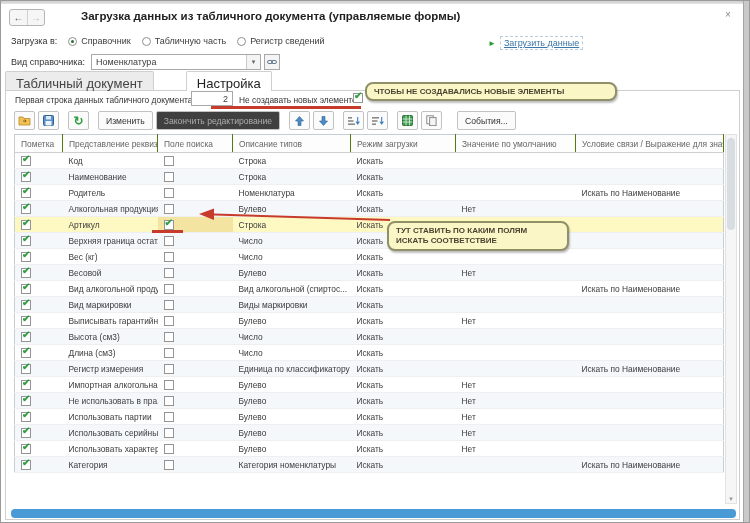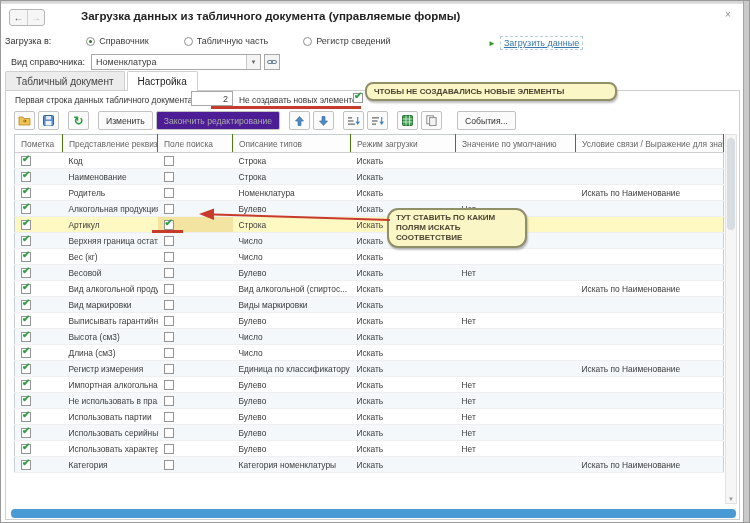--- a/index.html
+++ b/index.html
@@ -21,42 +21,42 @@
   .nav-btn { width:17px; height:15px; display:flex; align-items:center; justify-content:center;
     font-size:10px; color:#555; cursor:pointer; }
   .nav-btn + .nav-btn { border-left:1px solid #d0d0d0; }
   .nav-btn.dim { color:#b8b8b8; }
   .win-title { position:absolute; left:80px; top:9px; font-size:11.5px; font-weight:bold; color:#222;
     white-space:nowrap; }
   .close-btn { position:absolute; left:720px; top:8px; width:14px; height:14px; text-align:center;
     font-size:10px; color:#8a8a8a; cursor:pointer; }
 
   
-  .row-loadto { position:absolute; left:4px; top:35px; display:flex; align-items:flex-end; font-size:9px;gap:24px; }
+  .row-loadto { position:absolute; left:10px; top:35px; display:flex; align-items:flex-end; font-size:9px; }
   .form-label { color:#333; white-space:nowrap; }
   .radio { display:flex; align-items:center; margin-left:11px; cursor:pointer; white-space:nowrap; }
   .radio .rb { width:9px; height:9px; border:1px solid #8f8f8f; border-radius:50%;
     background:#fff; margin-right:4px; position:relative; }
   .radio.sel .rb::after { content:""; position:absolute; left:2px; top:2px; width:3px; height:3px;
     border-radius:50%; background:#2f6f2f; }
   .load-link { position:absolute; left:487px; top:35px; display:flex; align-items:center;
     font-size:9px; cursor:pointer; }
   .load-link .play { color:#2c9a2c; font-size:8px; margin-right:4px; }
   .load-link .lbl { color:#3a76a8; text-decoration:underline; border:1px dashed #b7cde0; padding:1px 3px; }
 
   .row-kind { position:absolute; left:10px; top:53px; display:flex; align-items:center; font-size:9px; }
   .combo { display:flex; margin-left:6px; border:1px solid #a8a8a8; height:16px; width:170px; background:#fff; }
   .combo .val { flex:1; font-size:9px; padding:2px 4px; white-space:nowrap; overflow:hidden; }
   .combo .drop { width:14px; border-left:1px solid #c9c9c9; display:flex; align-items:center;
     justify-content:center; font-size:7px; color:#666; cursor:pointer; background:#f4f4f4; }
   .open-btn { margin-left:3px; width:16px; height:16px; border:1px solid #a8a8a8; background:#f4f4f4;
     display:flex; align-items:center; justify-content:center; cursor:pointer; }
 
   
-  .tabs { position:absolute; left:4px; top:70px; display:flex; z-index:2; font-size:10px; }
+  .tabs { position:absolute; left:4px; top:70px; display:flex; z-index:2; font-size:13px;gap:30px; }
   .tab { padding:4px 10px 3px; border:1px solid #cfcfcf; border-bottom:none; background:#ececec;
     color:#444; margin-right:2px; border-radius:2px 2px 0 0; cursor:pointer; height:19px; }
   .tab.active { background:#fff; height:20px; color:#222; }
   .tabpage { position:absolute; left:4px; top:89px; width:735px; height:430px;
     border:1px solid #cfcfcf; background:#fff; }
 
   
   .first-row-label { position:absolute; left:14px; top:94px; font-size:8.4px; color:#333; }
   .num-input { position:absolute; left:190px; top:90px; width:42px; height:15px; border:1px solid #a8a8a8;
     font-size:9px; text-align:right; padding:2px 4px 0 0; background:#fff; }
@@ -66,21 +66,21 @@
   .cb.checked::after { content:"✔"; position:absolute; left:0px; top:-4px; font-size:10px;
     color:#2f9e44; font-weight:bold; }
   .no-new-cb { position:absolute; left:352px; top:92px; cursor:pointer; }
 
   
   .toolbar { position:absolute; left:13px; top:109px; display:flex; align-items:center; height:21px; }
   .tbtn { height:19px; min-width:21px; border:1px solid #c2c2c2; border-radius:2px; background:#fbfbfb;
     display:flex; align-items:center; justify-content:center; font-size:8.6px; color:#333;
     padding:0 7px; margin-right:3px; cursor:pointer; white-space:nowrap; }
   .tbtn.icon { padding:0; width:21px; }
-  .tbtn.disabled { color:#ababab; background:#4c1d95; cursor:default; }
+  .tbtn.disabled { color:#ababab; background:#404040; cursor:default; }
   .tbtn .caret { font-size:7px; color:#555; margin-left:4px; }
   .gap { width:6px; }
   .g-refresh { color:#2f9e3f; font-size:12px; font-weight:bold; line-height:1; }
 
   
   .tablewrap { position:absolute; left:13px; top:133px; width:710px; }
   table.grid { border-collapse:collapse; width:710px; table-layout:fixed;
     border:1px solid #c6cdd3; font-size:8.4px; }
   table.grid th { height:18px; font-weight:normal; color:#666; text-align:left; padding:0 4px 0 6px;
     border-right:1px solid #4d7c0f; border-bottom:1px solid #cfcfcf; background:#fdfdfd;
@@ -100,21 +100,21 @@
   .vscroll .arr { position:absolute; left:2px; font-size:6px; color:#9a9a9a; }
   .vscroll .arr.up { top:1px; } .vscroll .arr.down { bottom:1px; }
   .hscroll { position:absolute; left:10px; top:508px; width:725px; height:9px;
     background:#4a9bd5; border-radius:4px; cursor:pointer; }
 
   
   .callout { position:absolute; background:#fbf6c6; border:2px solid #8f8f68; border-radius:8px;
     font-size:8px; font-weight:bold; color:#4a4432; padding:3px 7px; z-index:6;
     box-shadow:1px 2px 2px rgba(0,0,0,0.25); line-height:1.25; }
   .callout.top { left:364px; top:81px; width:252px; height:19px; white-space:nowrap; overflow:hidden; }
-  .callout.row { left:386px; top:207px; width:140px;border-radius:11px; }
+  .callout.row { left:386px; top:220px; width:182px; }
   .redline { position:absolute; height:3px; background:#c73b2d; z-index:6; }
   .redline.settings { left:210px; top:105px; width:150px; }
   .redline.artikul { left:151px; top:229px; width:31px; }
   .ann-arrow { position:absolute; left:197px; top:206px; width:192px; height:16px; z-index:6; }
 </style>
 </head>
 <body>
 
 <div class="window">
   <div class="topstrip"></div>

